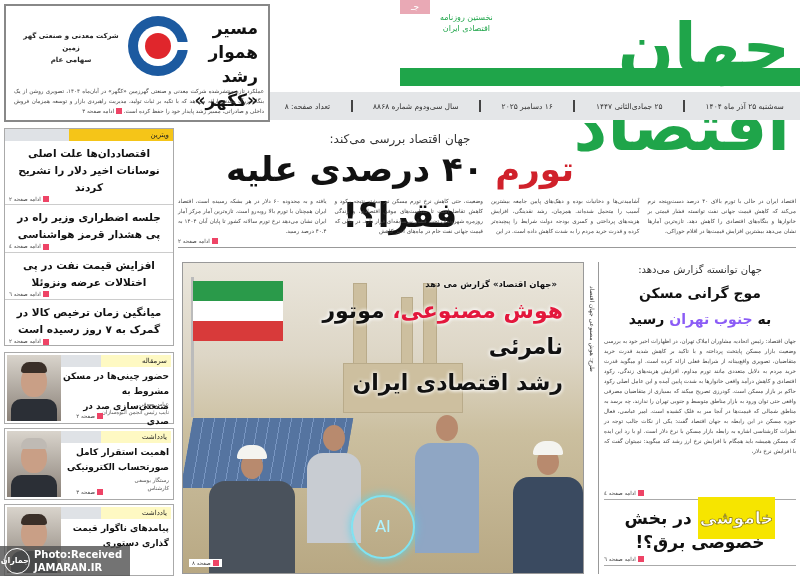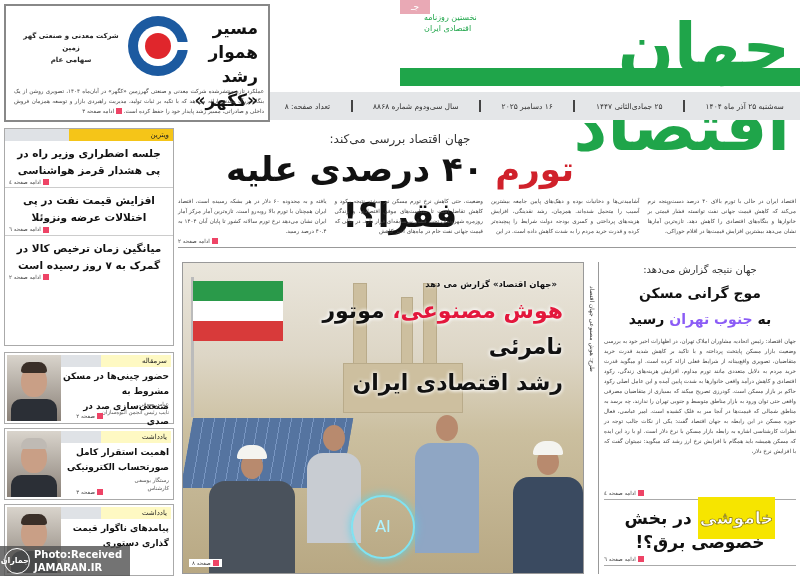--- a/index.html
+++ b/index.html
@@ -4,21 +4,21 @@
 <style>
   * { box-sizing: border-box; margin: 0; padding: 0; }
   html, body { width: 800px; height: 580px; overflow: hidden; background: #fff; }
   body { font-family: "DejaVu Sans", sans-serif; direction: rtl; position: relative; color: #111; }
   .abs { position: absolute; }
 
   
   .masthead { left: 400px; top: 0; width: 400px; height: 90px; }
   .logo-text { position: absolute; right: 10px; top: 8px; font-family: "DejaVu Sans", sans-serif; font-weight: bold; font-size: 66px; color: #1fa54a; letter-spacing: -2px; line-height: 80px; }
   .logo-bar { position: absolute; right: 0; top: 68px; width: 400px; height: 18px; background: #1fa54a; }
-  .tagline { position: absolute; left: 24px; top: 12px; font-size: 8px; color: #1fa54a; text-align: left; line-height: 11px; }
+  .tagline { position: absolute; left: 40px; top: 12px; font-size: 8px; color: #1fa54a; text-align: center; line-height: 11px; }
   .watermark-tab { position: absolute; left: 0; top: 0; width: 30px; height: 14px; background: #e9a9b5; color: #fff; font-size: 9px; text-align: center; line-height: 14px; }
 
   
   .datebar { left: 140px; top: 92px; width: 660px; height: 28px; background: #e4e6e8; display: flex; align-items: center; justify-content: space-around; font-size: 7.5px; color: #333; padding: 0 6px; }
   .datebar .sep { width: 2px; height: 12px; background: #444; }
 
   
   .adbox { left: 4px; top: 4px; width: 266px; height: 118px; border: 2px solid #888; background: #fff; }
   .ad-inner { position: absolute; left: 4px; top: 4px; width: 176px; height: 72px; background: #fff; }
   .ad-logo { position: absolute; left: 118px; top: 6px; width: 60px; height: 60px; border-radius: 50%; background: #1c5aa0; }
@@ -154,20 +154,24 @@
 </div>
 <div class="abs lead-cont cont">
   <span class="pic"></span><span>ادامه صفحه ۲</span>
 </div>
 
 <div class="abs showcase">
   <div class="section-tag">
     <div class="yellow">ویترین</div>
   </div>
   <div class="showcase-item">
+    <div class="h">اقتصاددان‌ها علت اصلی نوسانات اخیر دلار را تشریح کردند</div>
+    <div class="cont"><span class="pic"></span><span>ادامه صفحه ۲</span></div>
+  </div>
+  <div class="showcase-item">
     <div class="h">جلسه اضطراری وزیر راه در پی هشدار قرمز هواشناسی</div>
     <div class="cont"><span class="pic"></span><span>ادامه صفحه ٤</span></div>
   </div>
   <div class="showcase-item">
     <div class="h">افزایش قیمت نفت در پی اختلالات عرضه ونزوئلا</div>
     <div class="cont"><span class="pic"></span><span>ادامه صفحه ٦</span></div>
   </div>
   <div class="showcase-item" style="border-bottom:none">
     <div class="h">میانگین زمان ترخیص کالا در گمرک به ۷ روز رسیده است</div>
     <div class="cont"><span class="pic"></span><span>ادامه صفحه ۲</span></div>
@@ -258,21 +262,21 @@
   <div class="feature-title">
     <span class="red">هوش مصنوعی،</span>
     <span>موتور نامرئی</span><br>
     <span>رشد اقتصادی ایران</span>
   </div>
   <div class="feature-page cont"><span class="pic"></span><span>صفحه ۸</span></div>
 </div>
 <div class="abs vert-label">طرح: هوش مصنوعی جهان اقتصاد</div>
 <div class="abs vert-line"></div>
 
-<div class="abs rc-kicker">جهان نتیجه گزارش می‌دهد:</div>
+<div class="abs rc-kicker">جهان توانسته گزارش می‌دهد:</div>
 <div class="abs rc-title">
   <div>موج گرانی مسکن</div>
   <div><span>به</span> <span class="blue">جنوب تهران</span> <span>رسید</span></div>
 </div>
 <div class="abs rc-body">جهان اقتصاد: رئیس اتحادیه مشاوران املاک تهران، در اظهارات اخیر خود به بررسی وضعیت بازار مسکن پایتخت پرداخته و با تاکید بر کاهش شدید قدرت خرید متقاضیان، تصویری واقع‌بینانه از شرایط فعلی ارائه کرده است. او میگوید قدرت خرید مردم به دلایل متعددی مانند تورم مداوم، افزایش هزینه‌های زندگی، رکود اقتصادی و کاهش درآمد واقعی خانوارها به شدت پایین آمده و این عامل اصلی رکود حاکم بر بازار مسکن است. کودرزی تصریح میکند که بسیاری از متقاضیان مصرفی واقعی حتی توان ورود به بازار مناطق متوسط و جنوبی تهران را ندارند، چه برسد به مناطق شمالی که قیمت‌ها در آنجا سر به فلک کشیده است. امیر عباسی، فعال حوزه مسکن در این رابطه به جهان اقتصاد گفت: یکی از نکات جالب توجه در نظرات کارشناسی اشاره به رابطه بازار مسکن با نرخ دلار است. او با رد این ایده که مسکن همیشه باید همگام با افزایش نرخ ارز رشد کند میگوید: نمیتوان گفت که با افزایش نرخ دلار،</div>
 <div class="abs rc-cont1 cont"><span class="pic"></span><span>ادامه صفحه ٤</span></div>
 <div class="abs rc-title2">
   <div><span class="hl">خاموشی</span> <span>در بخش</span></div>
   <div>خصوصی برق؟!</div>
 </div>

